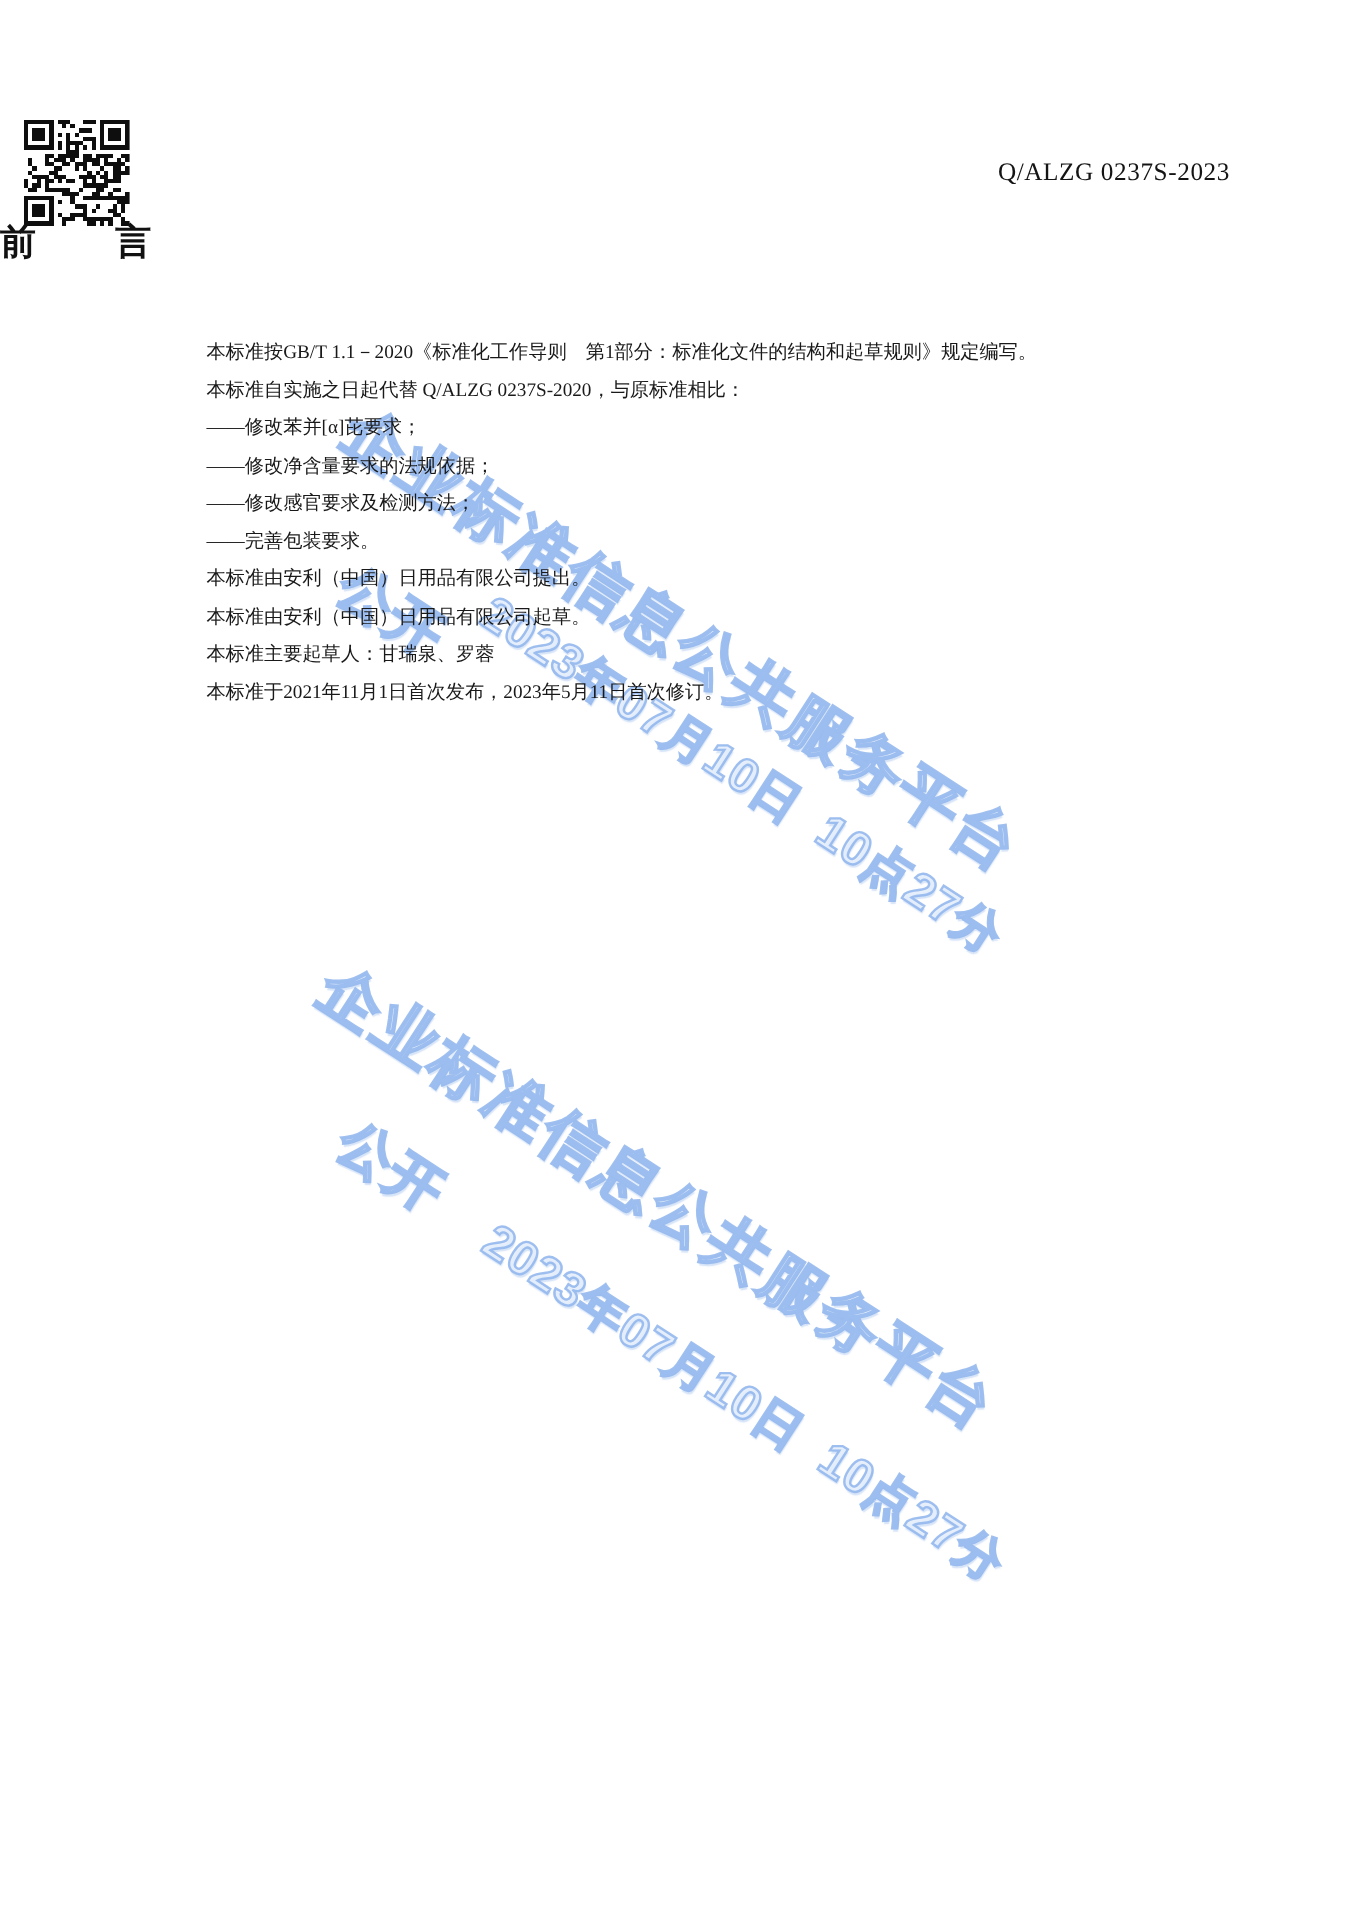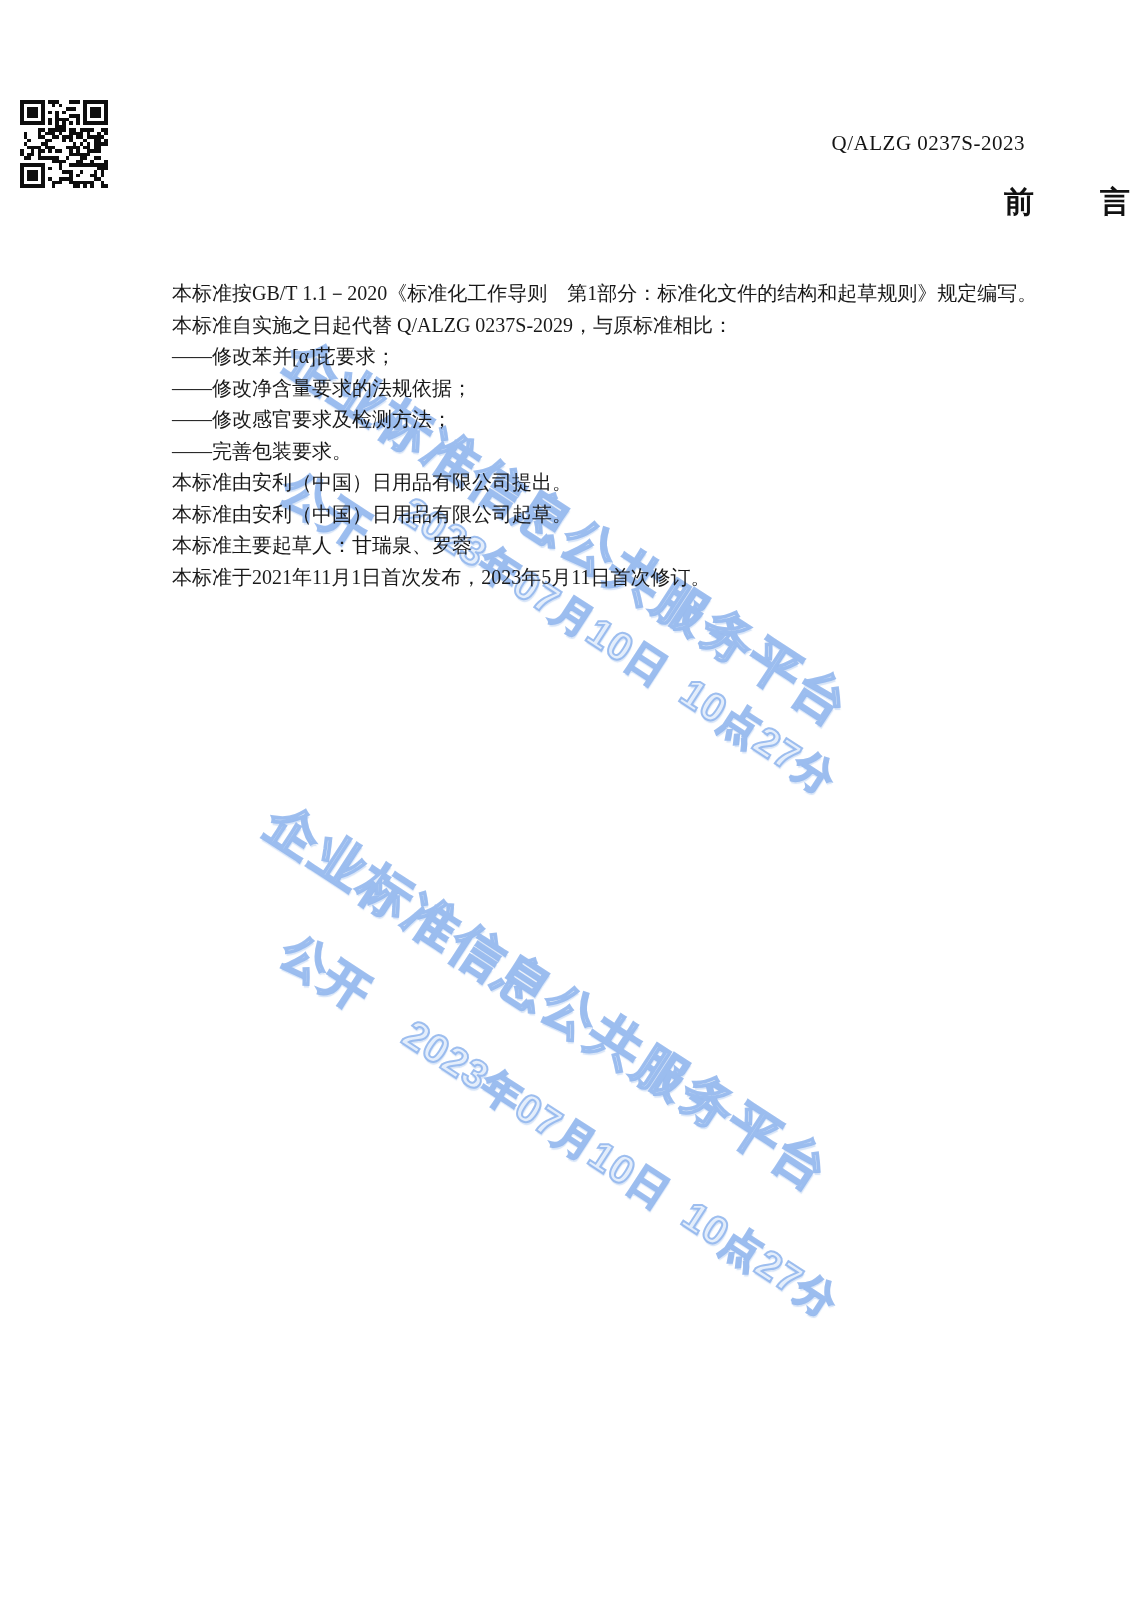--- a/index.html
+++ b/index.html
@@ -23,32 +23,32 @@
   .doc-number{
     position:absolute;top:131px;right:107px;
     font-size:21px;letter-spacing:0.5px;
     font-family:"Liberation Serif", serif;
     color:#141414;
     z-index:2;
   }
   
   .page-title{
     position:absolute;top:182px;left:0;width:1132px;
-    text-align:right;
+    text-align:left;
     font-family:Liberation Mono, monospace;
     font-weight:bold;
     font-size:30px;
     color:#111;
     letter-spacing:2px;
     z-index:2;
   }
   
   .body-block{
     position:absolute;left:172px;top:278px;width:860px;
-    font-size:20px;
+    font-size:16px;
     line-height:31.5px;
     font-family:"Liberation Serif", serif;
     color:#191919;
     z-index:2;
   }
   .body-line{white-space:nowrap;}
   
   .wm{
     position:absolute;
     white-space:pre;
@@ -384,21 +384,21 @@
       <rect x="23" y="24" width="1" height="1"></rect>
       <rect x="24" y="24" width="1" height="1"></rect>
     </svg>
 
   <div class="doc-number">Q/ALZG 0237S-2023</div>
 
   <div class="page-title">前　　言</div>
 
   <div class="body-block">
     <div class="body-line">本标准按GB/T 1.1－2020《标准化工作导则　第1部分：标准化文件的结构和起草规则》规定编写。</div>
-    <div class="body-line">本标准自实施之日起代替 Q/ALZG 0237S-2029，与原标准相比：</div>
+    <div class="body-line">本标准自实施之日起代替 Q/ALZG 0237S-2020，与原标准相比：</div>
     <div class="body-line">——修改苯并[α]芘要求；</div>
     <div class="body-line">——修改净含量要求的法规依据；</div>
     <div class="body-line">——修改感官要求及检测方法；</div>
     <div class="body-line">——完善包装要求。</div>
     <div class="body-line">本标准由安利（中国）日用品有限公司提出。</div>
     <div class="body-line">本标准由安利（中国）日用品有限公司起草。</div>
     <div class="body-line">本标准主要起草人：甘瑞泉、罗蓉</div>
     <div class="body-line">本标准于2021年11月1日首次发布，2023年5月11日首次修订。</div>
   </div>
 

